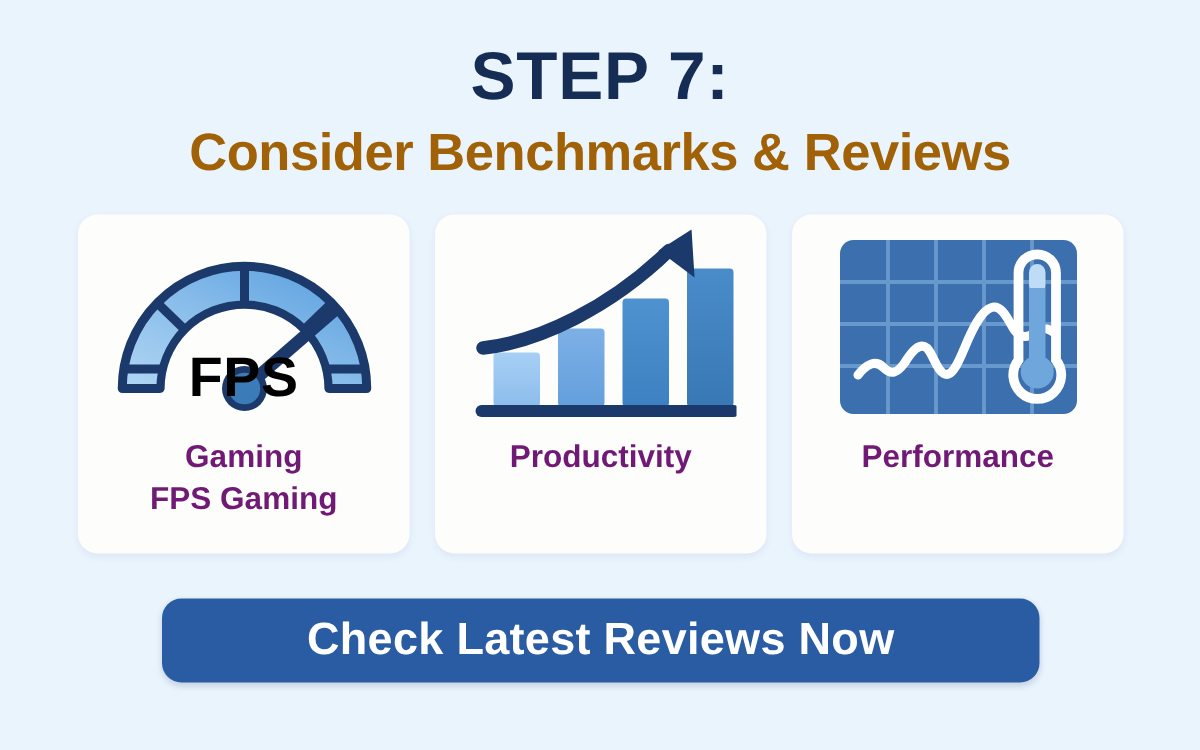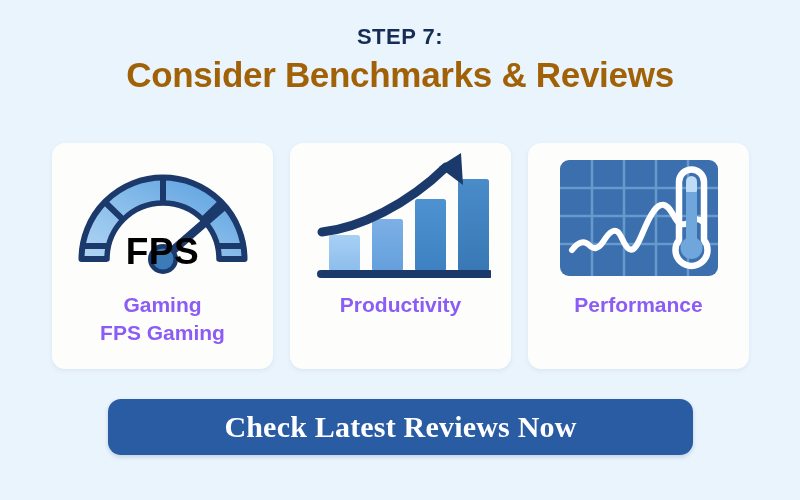--- a/index.html
+++ b/index.html
@@ -26,21 +26,21 @@
   
   .heading {
     position: absolute;
     top: 24px;
     left: 0;
     width: 800px;
     text-align: center;
     color: #152c54;
   }
   .heading .step-line {
-    font-size: 22px;
+    font-size: 45px;
     font-weight: bold;
     letter-spacing: 0.5px;
     line-height: 1.18;
     color: #152c54;
   }
   .heading .title-line {
     font-size: 35px;
     font-weight: bold;
     letter-spacing: -0.3px;
     line-height: 1.45;
@@ -80,21 +80,21 @@
   }
   .card-label {
     position: absolute;
     top: 148px;
     left: -12px;
     width: 245px;
     text-align: center;
     font-size: 21px;
     font-weight: bold;
     line-height: 1.33;
-    color: #8b5cf6;
+    color: #701a75;
     white-space: nowrap;
   }
 
   
   .gauge-wrap {
     position: relative;
     width: 170px;
     height: 132px;
     margin-top: 6px;
   }
@@ -130,21 +130,21 @@
   .cta {
     position: absolute;
     left: 108px;
     top: 399px;
     width: 585px;
     height: 56px;
     background: #2a5ca4;
     border: none;
     border-radius: 13px;
     color: #ffffff;
-    font-family: Liberation Serif, serif;
+    font-family: Liberation Sans, sans-serif;
     font-size: 30px;
     font-weight: bold;
     letter-spacing: 0.2px;
     cursor: pointer;
     box-shadow: 0 2px 4px rgba(20, 50, 100, 0.18);
     display: flex;
     align-items: center;
     justify-content: center;
     padding: 12px;
   }

